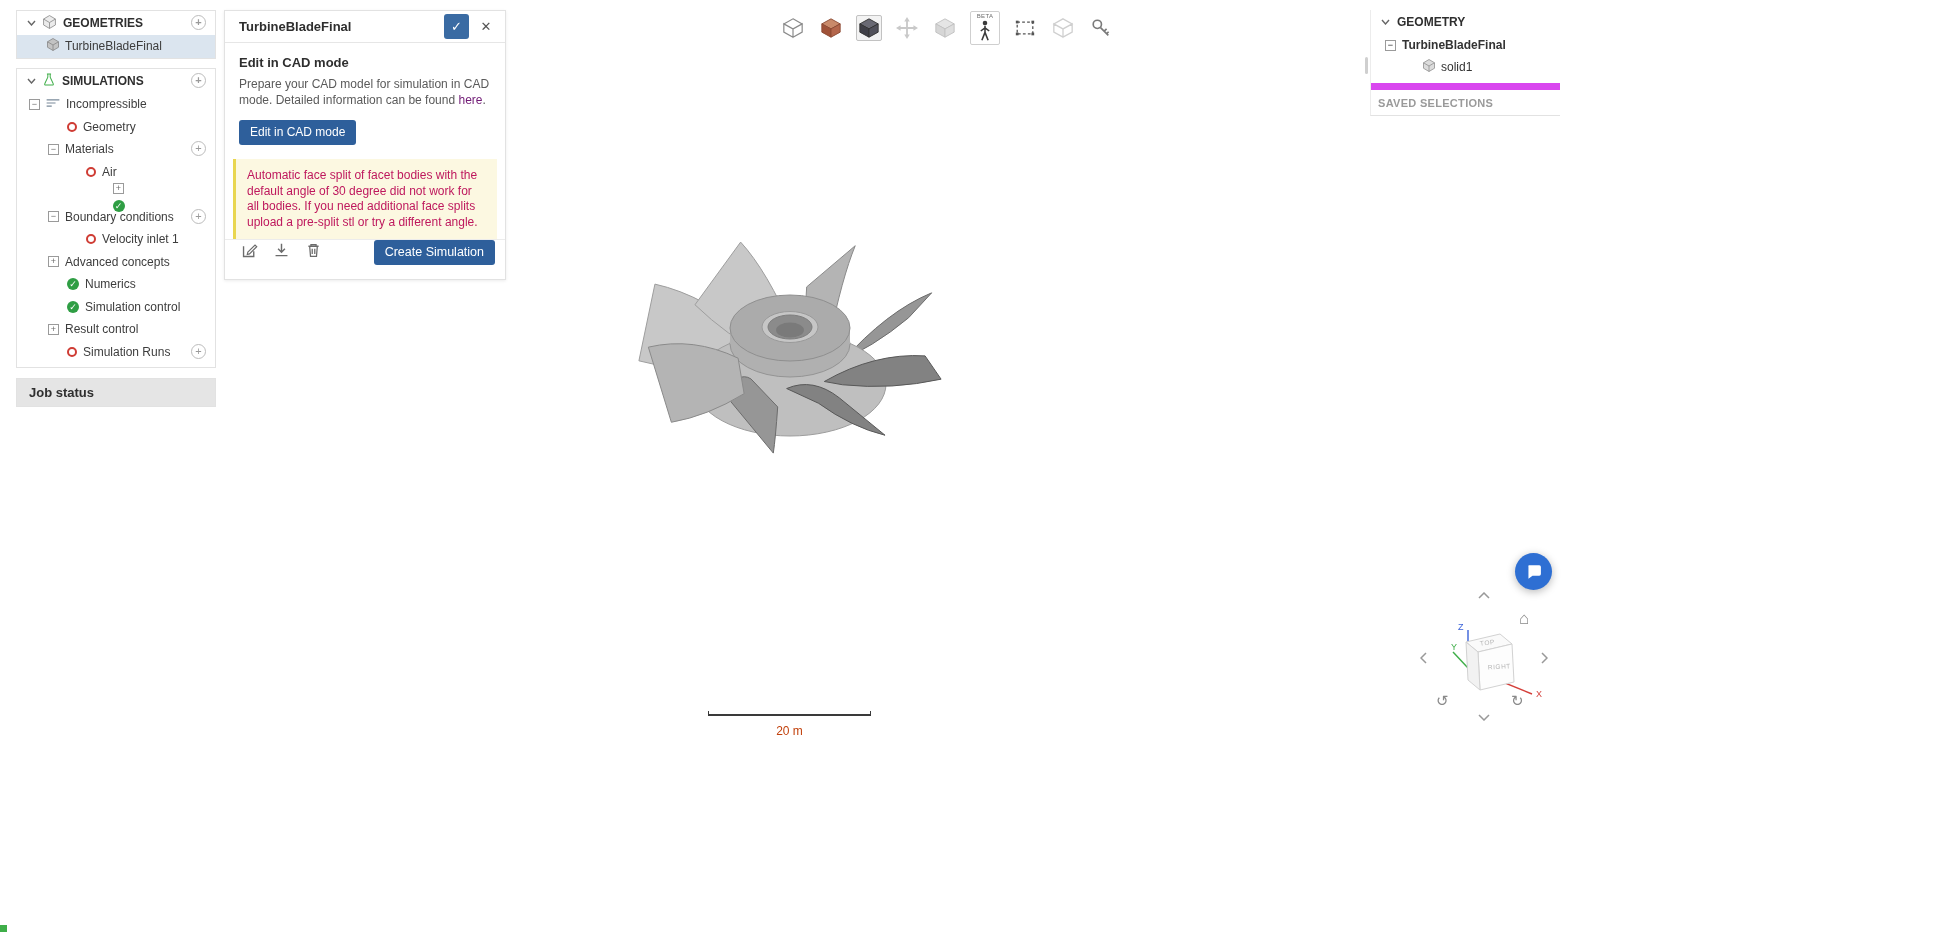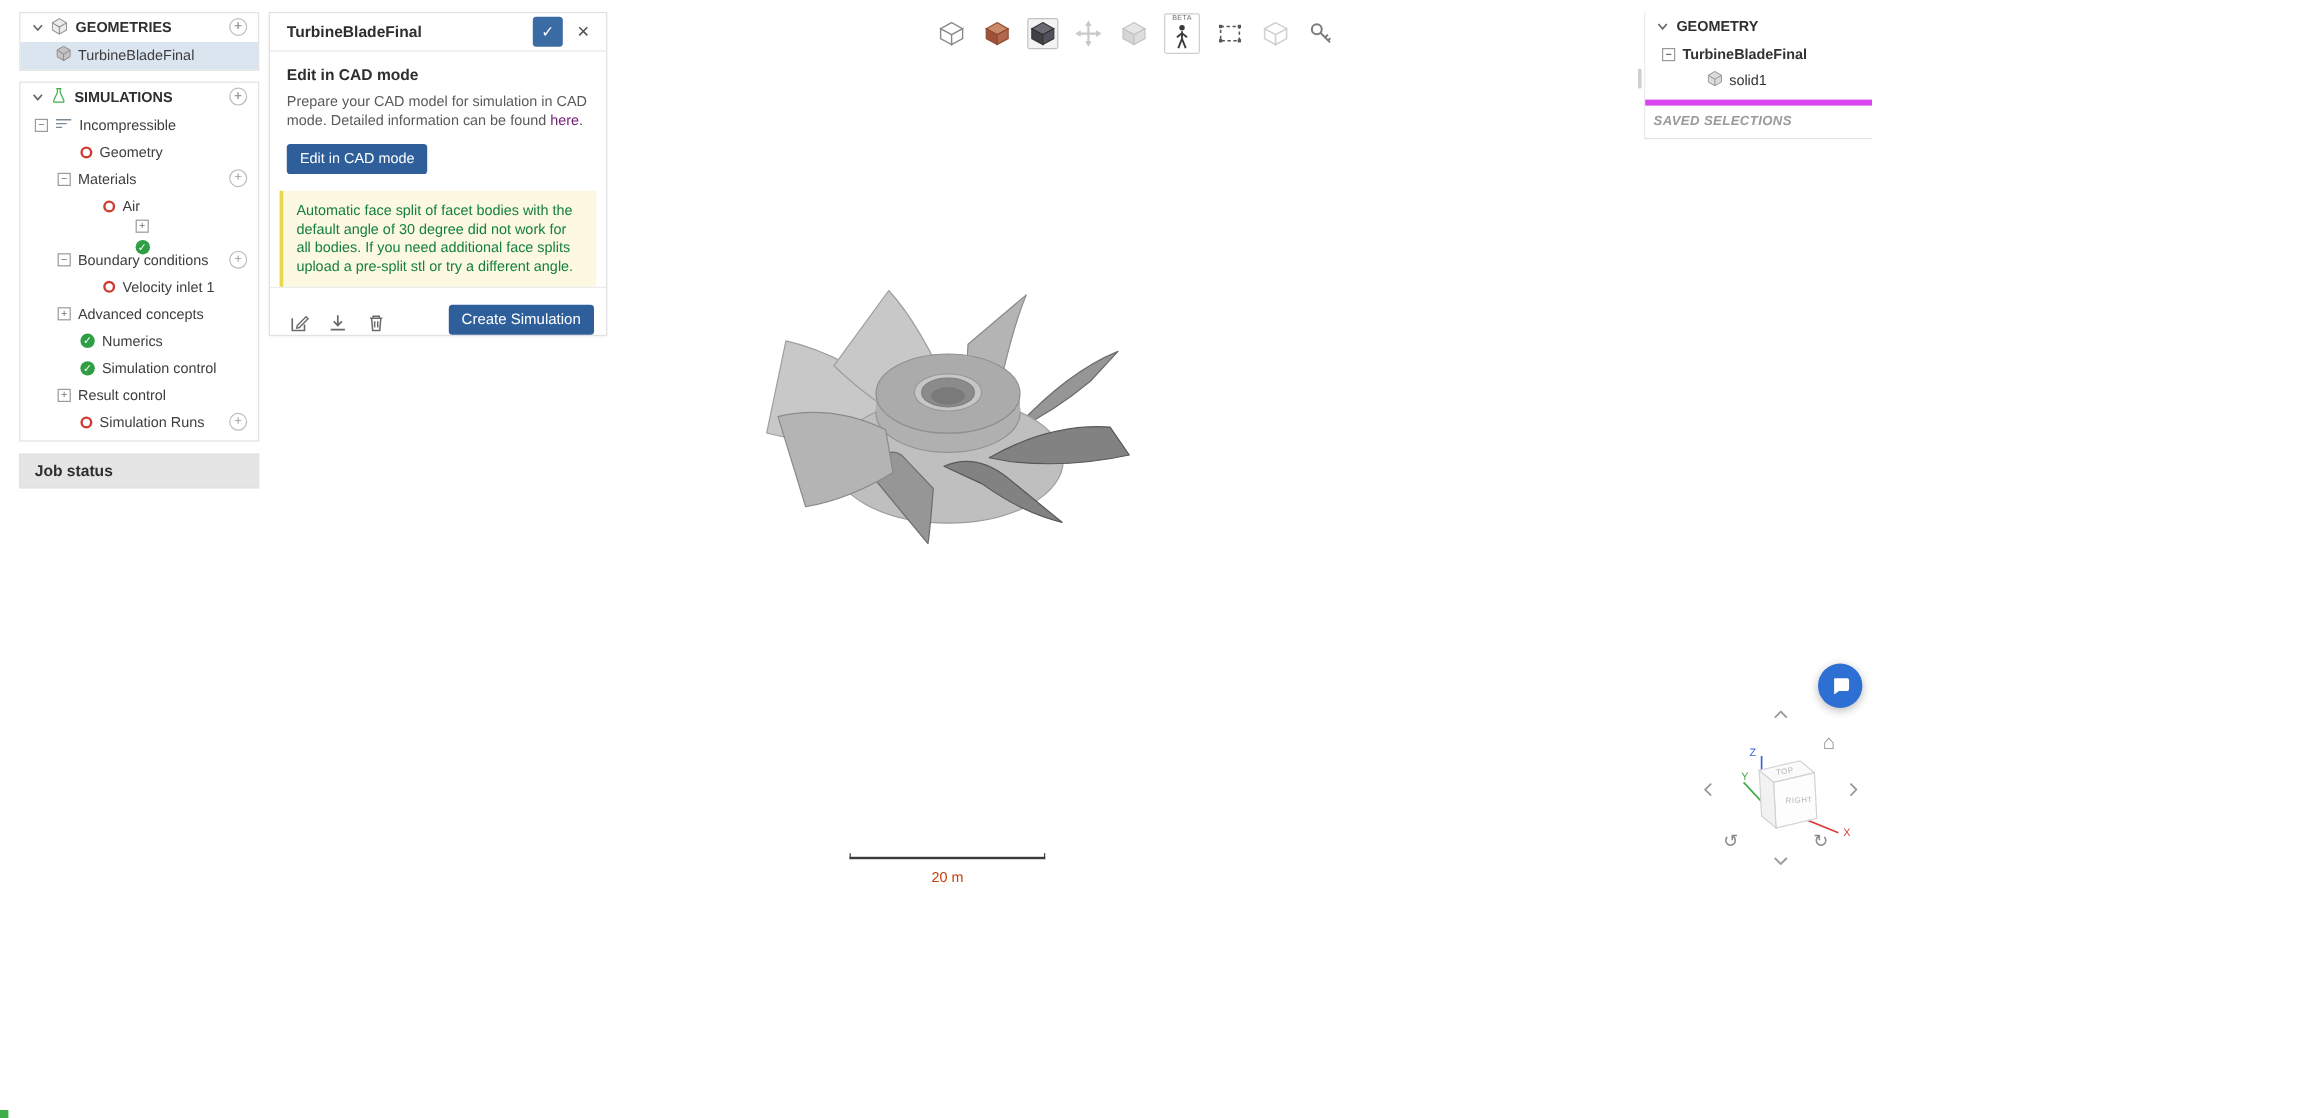--- a/index.html
+++ b/index.html
@@ -29,38 +29,38 @@
   .dp-title { font-size:13px; font-weight:bold; color:#2e2e2e; flex:1; }
   .okbtn { width:25px; height:25px; border-radius:3px; background:#3a6ba3; color:#fff; text-align:center; line-height:25px; font-size:13px; margin-right:6px; }
   .okbtn::before { content:"✓"; }
   .xbtn { width:22px; height:22px; color:#555; text-align:center; line-height:22px; font-size:13px; }
   .xbtn::before { content:"✕"; }
   .dp-body { padding:12px 14px 0 14px; }
   .dp-body h3 { font-size:13px; color:#2e2e2e; }
   .dp-body p { font-size:12px; color:#5a5a5a; line-height:16px; margin-top:6px; }
   .dp-body a { color:#701a75; text-decoration:none; }
   .btn-blue { display:inline-block; background:#2e5f9b; color:#fff; font-size:12px; border:none; border-radius:3px; height:25px; line-height:25px; padding:0 11px; margin-top:12px; }
-  .warnbox { margin:14px 8px 0 8px; background:#fcf8e1; border-left:3px solid #e9d64f; padding:9px 11px; font-size:12px; color:#15803d; line-height:15.5px; }
+  .warnbox { margin:14px 8px 0 8px; background:#fcf8e1; border-left:3px solid #e9d64f; padding:9px 11px; font-size:12px; color:#be185d; line-height:15.5px; }
   .inforow { margin-top:12px; border-top:1px solid #ececec; height:27px; display:flex; align-items:center; gap:7px; padding:0 14px; font-size:12.5px; color:#333; font-weight:500; }
-  .dp-foot { border-top:1px solid #ececec; height:40px; display:flex; align-items:flex-end; padding:0 10px 0 14px; gap:12px; }
+  .dp-foot { border-top:1px solid #ececec; height:40px; display:flex; align-items:flex-start; padding:0 10px 0 14px; gap:12px; }
   .ficon { width:20px; height:20px; display:inline-flex; align-items:center; justify-content:center; }
   .btn-create { margin-left:auto; background:#2e5f9b; color:#fff; font-size:12.5px; border:none; border-radius:3px; height:25px; line-height:25px; padding:0 11px; }
 
   
   .topbar { position:absolute; left:780px; top:8px; height:40px; display:flex; align-items:center; gap:12px; }
   .tico { width:26px; height:26px; display:flex; align-items:center; justify-content:center; position:relative; }
   .tico.active { border:1px solid #c2c2c2; background:#f3f3f3; border-radius:2px; }
   .tico.boxed { border:1px solid #cfcfcf; border-radius:2px; height:34px; flex-direction:column; justify-content:flex-start; padding-top:1px; width:30px; }
   .beta { font-size:6px; color:#6e6e6e; letter-spacing:.3px; line-height:7px; }
 
   
   #rightpanel { left:1370px; top:10px; width:190px; height:106px; border:none; border-left:1px solid #ececec; border-bottom:1px solid #e2e2e2; }
   #rightpanel .phead { font-weight:bold; }
   .rrow { height:22px; display:flex; align-items:center; gap:6px; font-size:12px; color:#333; }
-  .saved { border-top:5px solid #d946ef; margin-top:5px; height:26px; line-height:26px; padding-left:7px; font-size:11px; color:#9a9a9a; font-weight:600; letter-spacing:.3px;font-style:italic; }
+  .saved { border-top:7px solid #d946ef; margin-top:5px; height:26px; line-height:26px; padding-left:7px; font-size:11px; color:#9a9a9a; font-weight:600; letter-spacing:.3px; }
   #mini-scroll { position:absolute; left:1365px; top:57px; width:3px; height:17px; background:#cfcfcf; border-radius:2px; }
 
   
   #model-svg { position:absolute; left:0; top:0; }
   #scalebar { position:absolute; left:708px; top:714px; width:163px; border-top:2px solid #3a3a3a; }
   #scalebar::before, #scalebar::after { content:""; position:absolute; top:-5px; width:1px; height:5px; background:#3a3a3a; }
   #scalebar::before { left:0; } #scalebar::after { right:0; }
   #scalelabel { position:absolute; left:708px; top:724px; width:163px; text-align:center; font-size:12px; color:#c2410c; }
 
   

